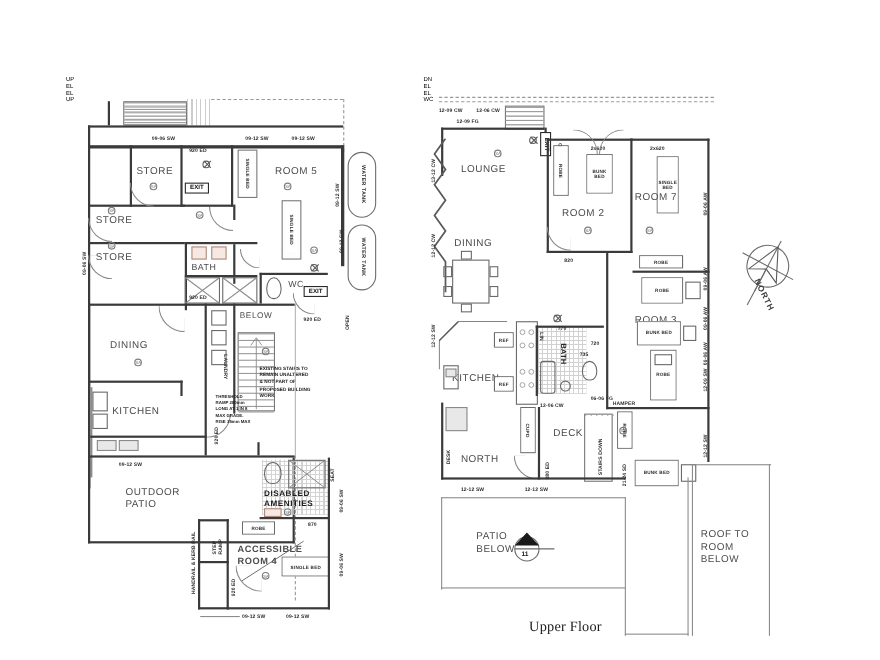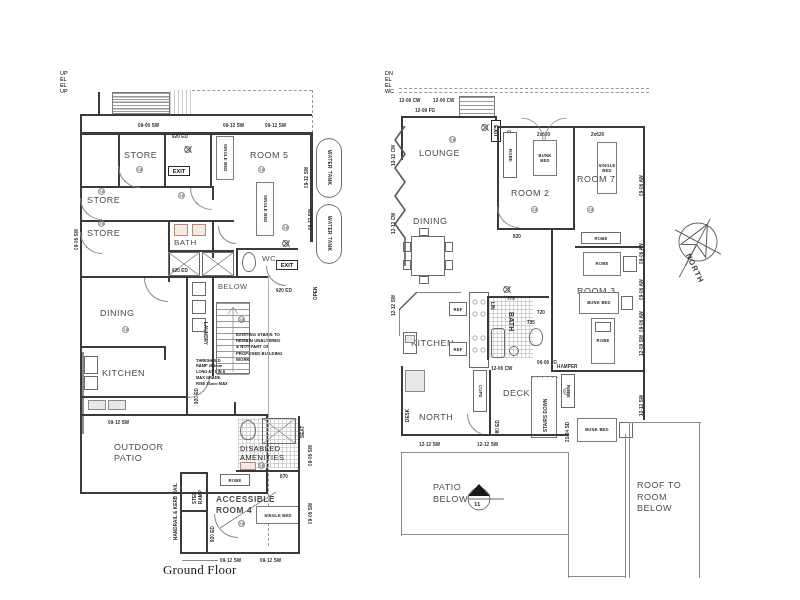--- a/index.html
+++ b/index.html
@@ -335,21 +335,21 @@
 
     <div class="wall" style="left:174px;top:332px;width:2.2px;height:12px;"></div>
     <div class="tile" style="left:178px;top:348px;width:62px;height:50px;opacity:.8;"></div>
     <div class="box" style="left:180px;top:350px;width:16px;height:20px;border-radius:50% 50% 44% 44%;"></div>
     <div class="box" style="left:202px;top:348px;width:34px;height:26px;"></div>
     <svg style="position:absolute;left:202px;top:348px;width:34px;height:26px;">
       <line x1="0" y1="0" x2="34" y2="26" stroke="#8a8a8a" stroke-width="0.9"></line>
       <line x1="34" y1="0" x2="0" y2="26" stroke="#8a8a8a" stroke-width="0.9"></line>
     </svg>
     <div class="lbl rotL" style="left:240px;top:368px;">SEAT</div>
-    <div class="rm" style="left:180px;top:374px;font-size:7.4px;font-weight:normal;color:#1c1c1c;line-height:1.25;white-space:pre-line;">DISABLED
+    <div class="rm" style="left:180px;top:374px;font-size:7.4px;font-weight:bold;color:#1c1c1c;line-height:1.25;white-space:pre-line;">DISABLED
 AMENITIES</div>
     <div class="pinkfix" style="left:180px;top:392px;width:16px;height:8px;"></div>
     <div class="sym" style="left:198px;top:392px;">SA</div>
     <div class="wall" style="left:176px;top:400px;width:64px;height:2px;"></div>
     <div class="lbl" style="left:220px;top:404px;">870</div>
     <div class="lbl rotL" style="left:248px;top:396px;">09-06 SW</div>
 
     <div class="box" style="left:160px;top:404px;width:30px;height:12px;">
       <div class="bed" style="left:0;top:0;right:0;bottom:0;border:none;">ROBE</div>
     </div>
@@ -600,15 +600,15 @@
       <circle cx="17" cy="17" r="11" fill="#fff" stroke="#6a6a6a" stroke-width="1"></circle>
       <line x1="6" y1="17" x2="42" y2="17" stroke="#6a6a6a" stroke-width="1"></line>
       <polygon points="6,14 28,14 17,2" fill="#1a1a1a"></polygon>
     </svg>
     <div style="position:absolute;left:13px;top:8px;font-family:'Liberation Sans',sans-serif;
                 font-size:6px;font-weight:bold;color:#1a1a1a;">2</div>
     <div style="position:absolute;left:12px;top:19px;font-family:'Liberation Sans',sans-serif;
                 font-size:6px;font-weight:bold;color:#1a1a1a;">11</div>
   </div>
 
-  <div id="cap-ground" class="cap">Ground Floor</div>
+  <div id="cap-upper" class="cap">Upper Floor</div>
 
 </div>
 
 </body></html>

